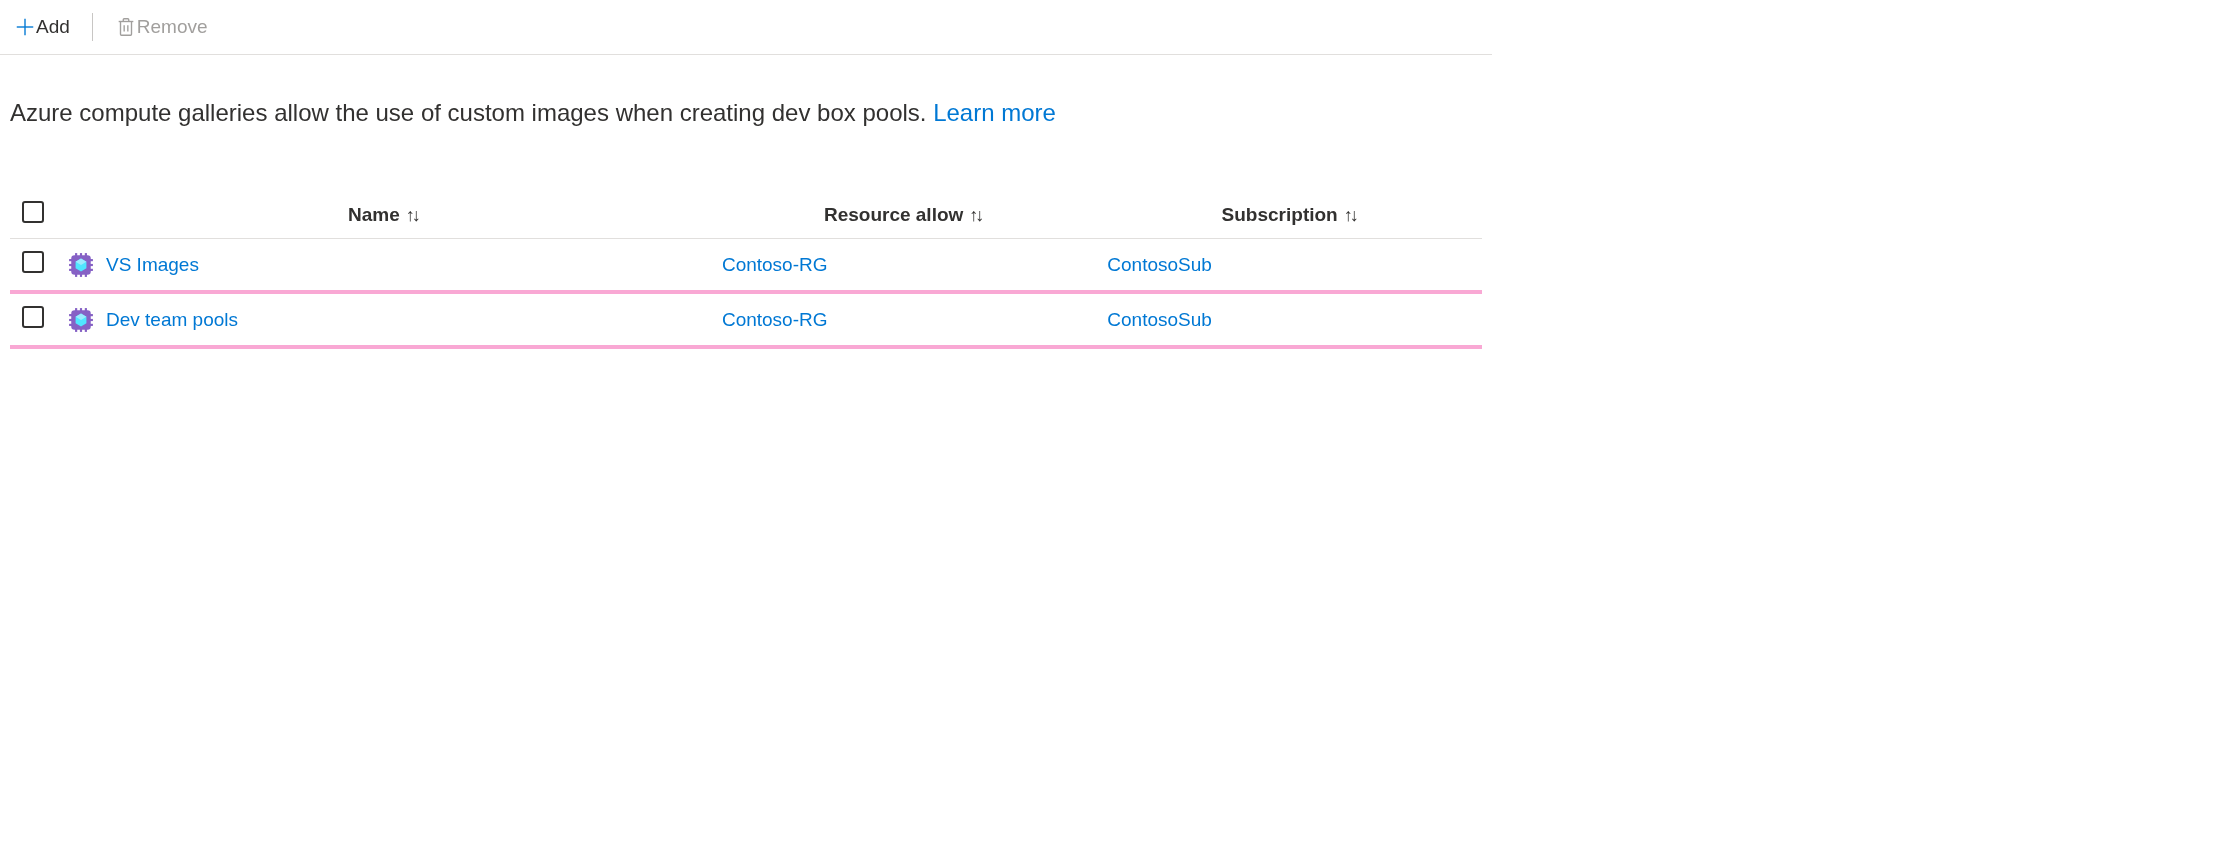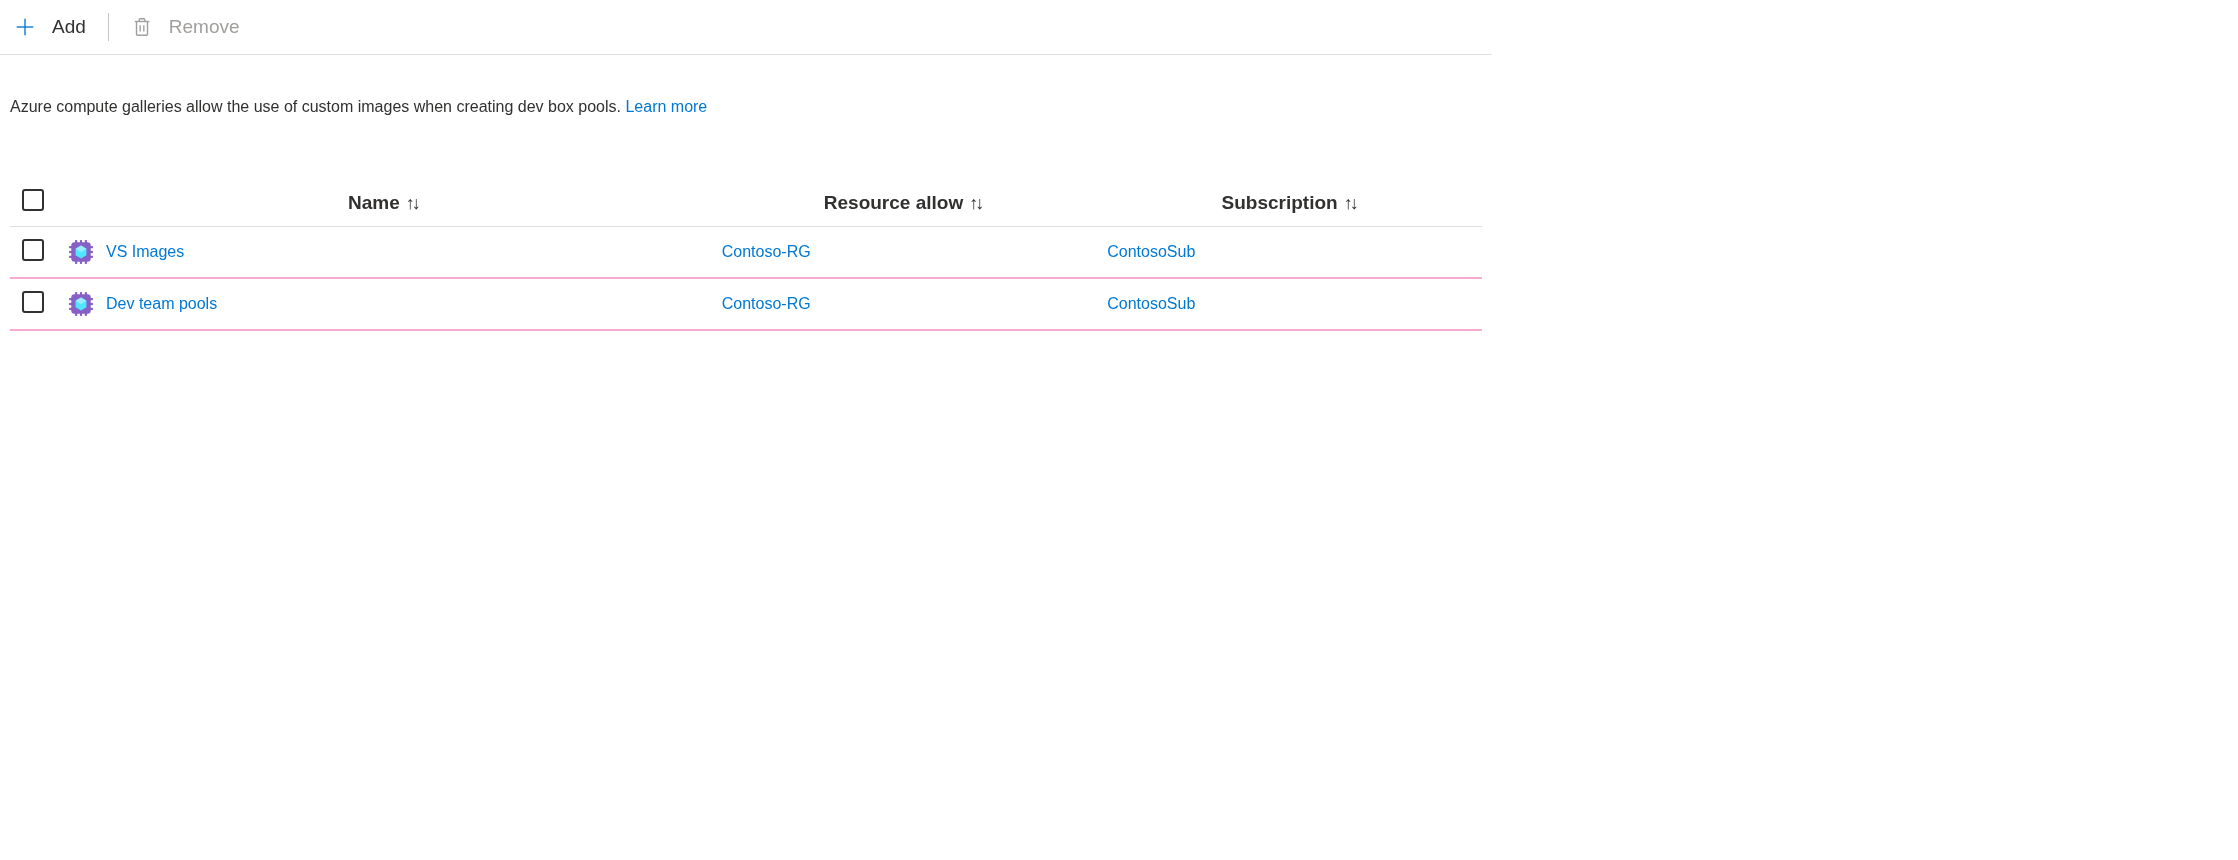--- a/index.html
+++ b/index.html
@@ -17,21 +17,21 @@
     .toolbar {
       display: flex;
       align-items: center;
       padding: 12px 10px;
       border-bottom: 1px solid #e1dfdd;
       gap: 18px;
     }
     .toolbar-button {
       display: flex;
       align-items: center;
-      gap: 16px;
+      gap: 0;
       background: none;
       border: none;
       font-size: 19px;
       font-weight: 400;
       cursor: pointer;
       color: #323130;
       font-family: inherit;
       padding: 4px 4px;
     }
     .toolbar-button.disabled {
@@ -46,21 +46,21 @@
     .plus-icon {
       color: #0078d4;
       stroke: currentColor;
     }
     .trash-icon {
       color: #a19f9d;
       stroke: currentColor;
     }
     .description {
       padding: 40px 10px 10px 10px;
-      font-size: 16px;
+      font-size: 24px;
       color: #323130;
       line-height: 1.5;
     }
     .learn-link {
       color: #0078d4;
       text-decoration: none;
     }
     .table-wrap {
       padding: 50px 10px 0 10px;
     }
@@ -71,22 +71,22 @@
     .gallery-table th {
       text-align: center;
       font-weight: 600;
       font-size: 19px;
       color: #323130;
       padding: 10px 12px;
       border-bottom: 1px solid #e1dfdd;
     }
     .gallery-table td {
       padding: 12px 12px;
-      border-bottom: 2px solid #f9a8d4;
-      font-size: 16px;
+      border-bottom: 4px solid #f9a8d4;
+      font-size: 19px;
       vertical-align: middle;
     }
     .col-check {
       width: 48px;
     }
     .col-name {
       width: 46%;
     }
     .col-rg {
       width: 27%;

